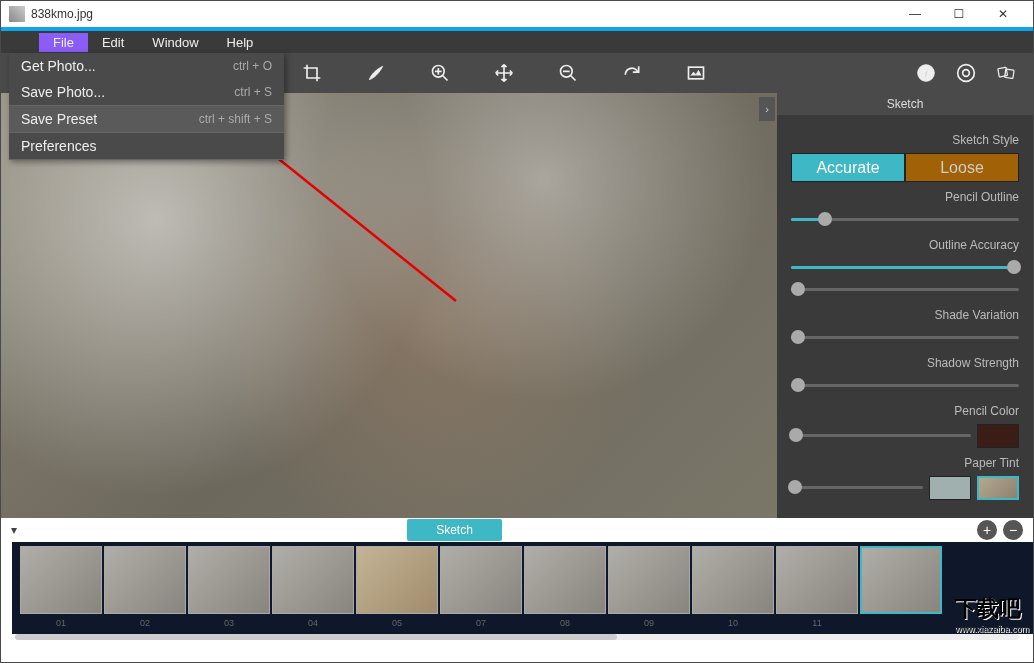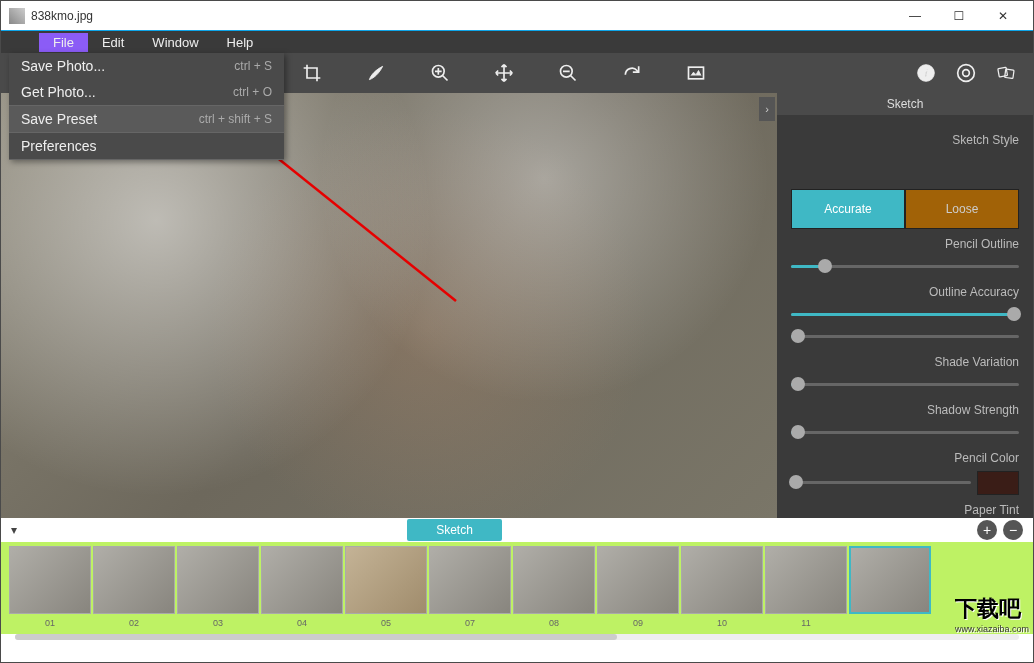--- a/index.html
+++ b/index.html
@@ -1,19 +1,19 @@
 <!DOCTYPE html>
 <html><head>
 <meta charset="utf-8">
 <style>
 * { box-sizing: border-box; margin: 0; padding: 0; font-family: "Segoe UI", Arial, sans-serif; }
 body { width: 1034px; height: 663px; background: #fff; overflow: hidden; border: 1px solid #4a4a4a; position: relative; }
 
 
-.titlebar { height: 30px; background: #fff; display: flex; align-items: center; padding: 0 8px; border-bottom: 1px solid #0ea5e9; }
+.titlebar { height: 30px; background: #fff; display: flex; align-items: center; padding: 0 8px; border-bottom: 4px solid #0ea5e9; }
 .titlebar .icon { width: 16px; height: 16px; background: linear-gradient(45deg,#888,#ccc); margin-right: 6px; }
 .titlebar .title { font-size: 12px; color: #333; flex: 1; }
 .winbtns { display: flex; }
 .winbtn { width: 44px; height: 28px; display: flex; align-items: center; justify-content: center; font-size: 12px; color: #333; cursor: pointer; }
 
 
 .menubar { height: 22px; background: #3a3a3a; display: flex; align-items: center; padding: 0 6px; }
 .menuitem { color: #eee; font-size: 13px; padding: 2px 14px; cursor: pointer; }
 .menuitem.active { background: #8b5cf6; margin-left: 32px; }
 
@@ -43,39 +43,39 @@
 
 
 .arrow-svg { position: absolute; top: 0; left: 0; pointer-events: none; z-index: 50; }
 
 
 .panel { width: 256px; background: #3a3a3a; padding: 0; overflow: hidden; }
 .panel-header { height: 22px; background: #4a4a4a; color: #ddd; font-size: 12px; text-align: center; line-height: 22px; }
 .panel-body { padding: 10px 14px; text-align: right; }
 .plabel { color: #bbb; font-size: 12px; margin-bottom: 6px; margin-top: 8px; }
 .seg { display: flex; margin-bottom: 8px; }
-.segbtn { flex: 1; height: 40px; display: flex; align-items: center; justify-content: center; font-size: 12px; cursor: pointer; border: 1px solid #222; margin-top: 36px; }
+.segbtn { flex: 1; height: 29px; display: flex; align-items: center; justify-content: center; font-size: 16px; cursor: pointer; border: 1px solid #222; }
 .segbtn.active { background: #3fb8c5; color: #fff; }
 .segbtn.inactive { background: #a16207; color: #ccc; }
 .slider-row { position: relative; height: 20px; margin-bottom: 2px; }
 .slider-track { position: absolute; top: 8px; left: 0; right: 0; height: 3px; background: #666; border-radius: 2px; }
 .slider-fill { position: absolute; top: 8px; left: 0; height: 3px; background: #3fb8c5; border-radius: 2px; }
 .slider-thumb { position: absolute; top: 2px; width: 14px; height: 14px; background: #aaa; border-radius: 50%; margin-left: -7px; cursor: pointer; }
 .color-row { display: flex; align-items: center; gap: 6px; margin-bottom: 6px; }
 .color-row .slider-row { flex: 1; margin-bottom: 0; }
 .swatch { width: 42px; height: 24px; border: 1px solid #222; cursor: pointer; }
 
 
 .preset-bar { height: 24px; background: #fff; display: flex; align-items: center; padding: 0 10px; }
 .chev { font-size: 12px; color: #444; cursor: pointer; }
 .preset-btn { margin-left: 390px; width: 95px; height: 22px; background: #3fb8c5; color: #fff; font-size: 12px; display: flex; align-items: center; justify-content: center; border-radius: 2px; cursor: pointer; }
 .circlebtn { width: 20px; height: 20px; border-radius: 50%; background: #555; color: #fff; display: flex; align-items: center; justify-content: center; font-size: 14px; cursor: pointer; margin-left: 6px; }
 .preset-bar .spacer { flex: 1; }
 
-.thumbs { height: 92px; background: #bef264; display: flex; gap: 2px; padding: 4px 8px 0 8px; overflow: hidden; }
+.thumbs { height: 92px; background: #0f172a; display: flex; gap: 2px; padding: 4px 8px 0 8px; overflow: hidden; margin-left: 11px; }
 .thumb-col { width: 82px; display: flex; flex-direction: column; align-items: center; }
 .thumb { width: 82px; height: 68px; background: linear-gradient(135deg,#c0bdb4,#a09a8e); border: 1px solid #aaa; cursor: pointer; }
 .thumb.sepia { background: linear-gradient(135deg,#c4b396,#a08c6c); }
 .thumb.gray { background: linear-gradient(135deg,#b0aea8,#88857e); }
 .thumb.sel { border: 2px solid #3fb8c5; }
 .thumb-num { font-size: 9px; color: #666; margin-top: 4px; }
 
 .hscroll { height: 10px; background: #fff; padding: 0 14px; }
 .hscroll-track { height: 6px; background: #eee; border-radius: 3px; position: relative; }
 .hscroll-thumb { position: absolute; left: 0; width: 60%; height: 6px; background: #ccc; border-radius: 3px; cursor: pointer; }
@@ -298,26 +298,26 @@
 </div>
 
 <div class="hscroll">
   <div class="hscroll-track">
       <div class="hscroll-thumb"></div>
     </div>
 </div>
 
 <div class="dropdown">
   <div class="dd-item">
+    <span>Get Photo...</span>
+    <span class="shortcut">ctrl + O</span>
+  </div>
+  <div class="dd-item">
     <span>Save Photo...</span>
     <span class="shortcut">ctrl + S</span>
-  </div>
-  <div class="dd-item">
-    <span>Get Photo...</span>
-    <span class="shortcut">ctrl + O</span>
   </div>
   <div class="dd-sep"></div>
   <div class="dd-item hover">
     <span>Save Preset</span>
     <span class="shortcut">ctrl + shift + S</span>
   </div>
   <div class="dd-sep"></div>
   <div class="dd-item">
     <span>Preferences</span>
     <span class="shortcut"></span>

